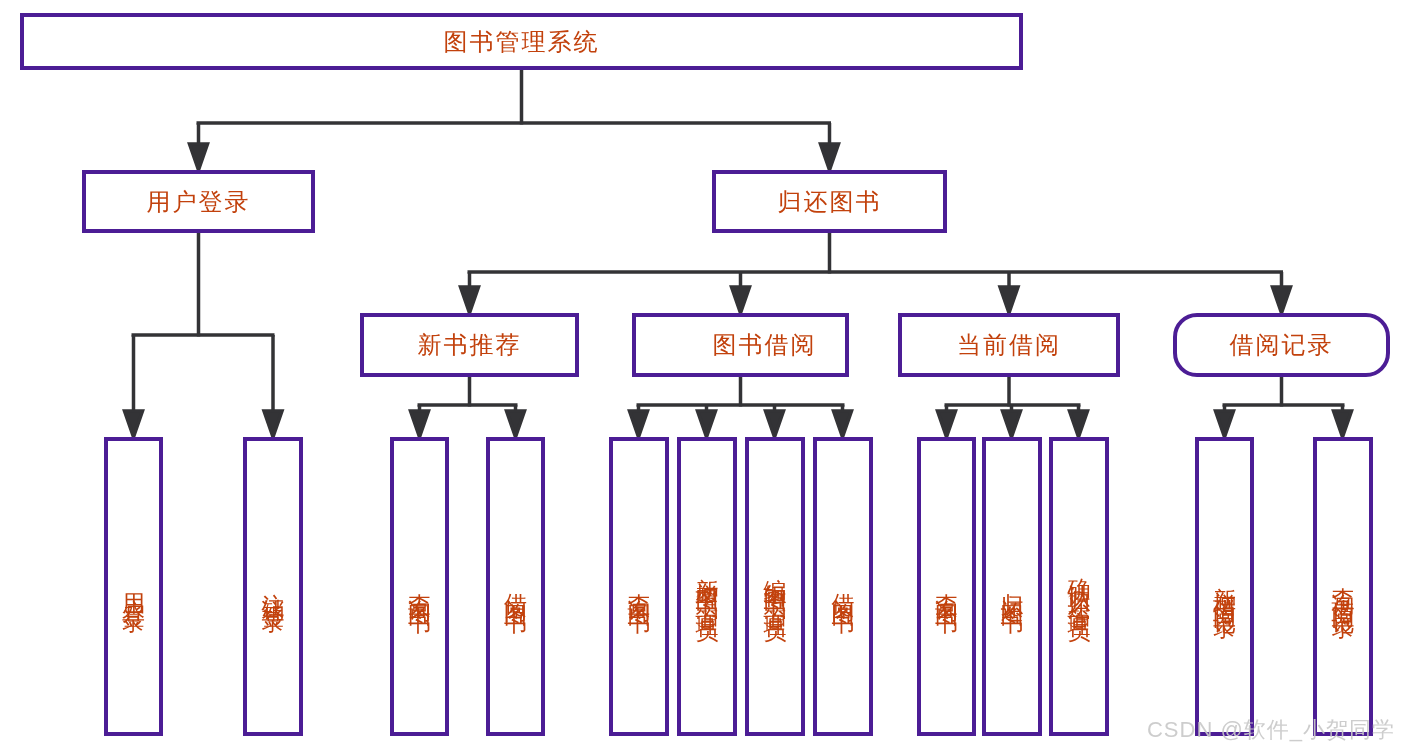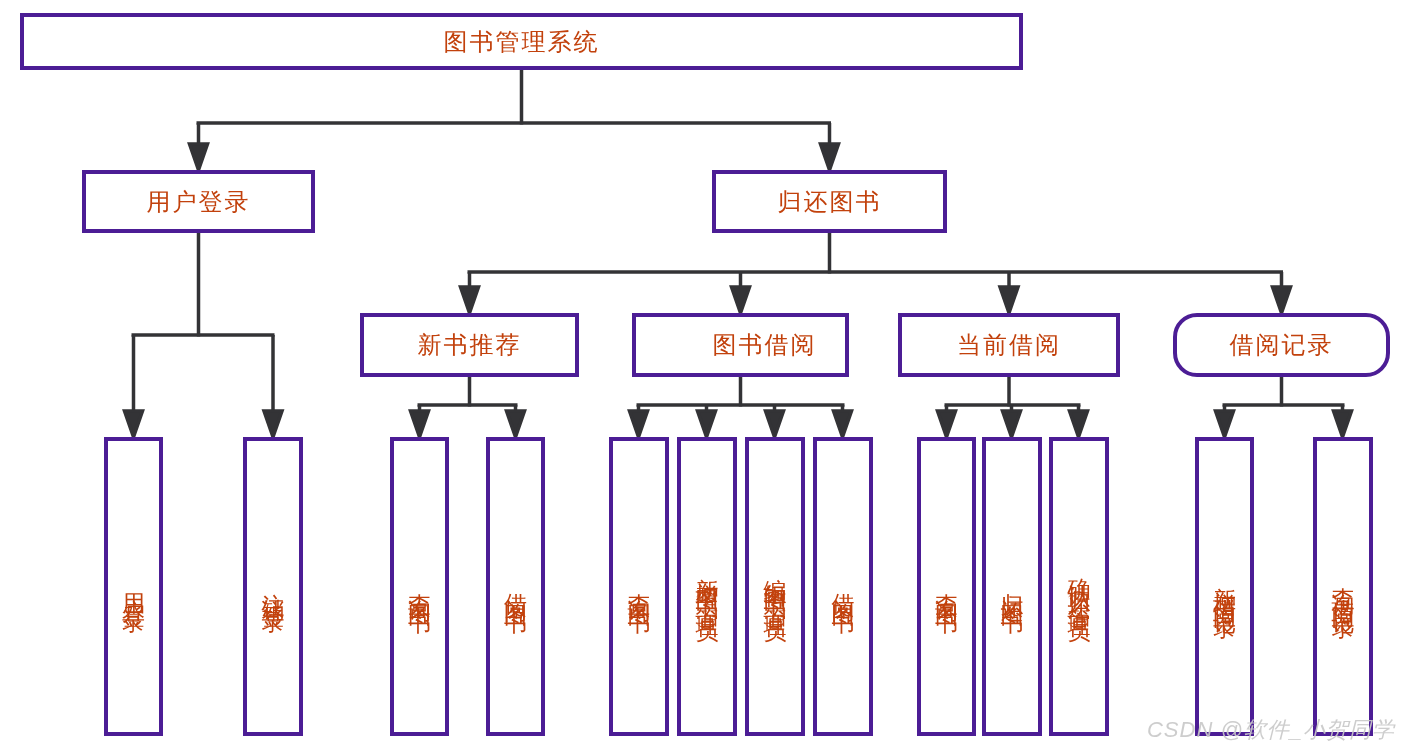--- a/index.html
+++ b/index.html
@@ -50,21 +50,20 @@
   }
   #watermark {
     position: absolute;
     right: 10px;
     bottom: 2px;
     font-size: 22px;
     color: rgba(201, 201, 201, 0.92);
     letter-spacing: 1px;
     white-space: nowrap;
     z-index: 5;
-    font-style: italic;
   }
 </style>
 </head>
 <body>
 
 <div id="stage">
 
   <svg id="connectors" viewBox="0 0 1405 747" xmlns="http://www.w3.org/2000/svg">
     <g stroke="#333336" stroke-width="3.5" fill="#333336">
 

